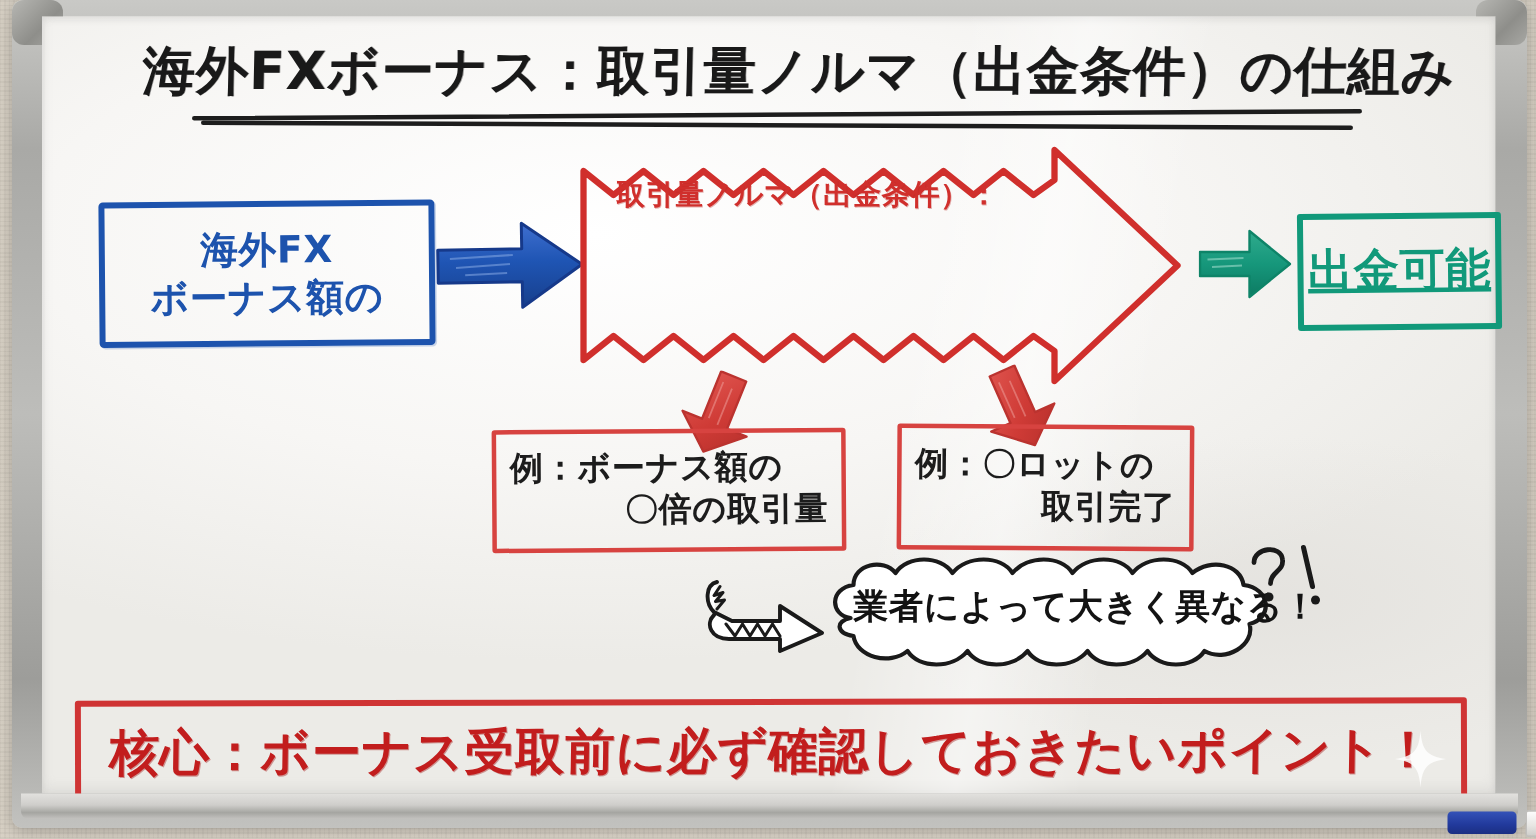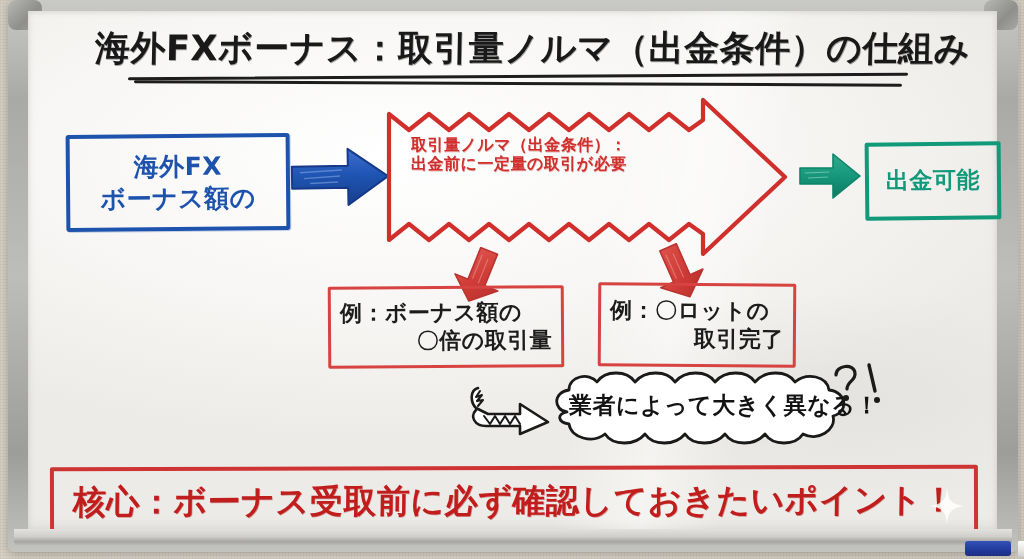--- a/index.html
+++ b/index.html
@@ -170,23 +170,23 @@
   #red-banner {
     position: absolute;
     left: 383px;
     top: 96px;
     width: 408px;
     height: 162px;
   }
   #red-banner-text {
     position: absolute;
     left: 28px;
-    top: 40px;
+    top: 23px;
     color: #d02f2c;
-    font-size: 16px;
+    font-size: 19px;
     line-height: 1.45;
     text-shadow: 0.5px 0.5px 0 rgba(180,40,38,0.35);
   }
 
   
   #green-arrow {
     position: absolute;
     left: 799px;
     top: 152px;
     width: 62px;
@@ -200,21 +200,22 @@
     height: 70px;
     border: 4px solid #11997a;
     border-radius: 2px;
     transform: rotate(-0.6deg);
     display: flex;
     align-items: center;
     justify-content: center;
   }
   #green-box-text {
     color: #11997a;
-    font-size: 23px;
+    font-size: 30px;
+    text-decoration: underline;
   }
 
   
   .down-arrow { position: absolute; }
   #down-arrow-left  { left: 452px; top: 247px; width: 54px; height: 58px; }
   #down-arrow-right { left: 652px; top: 243px; width: 54px; height: 58px; }
 
   
   .example-box {
     position: absolute;
@@ -349,21 +350,20 @@
                L320,158
                L402,81
                L320,4
                L320,24
                L306,34 L286,18 L266,34 L246,18 L226,34 L206,18
                L186,34 L166,18 L146,34 L126,18 L106,34 L86,18
                L66,34 L46,18 L26,34 Z" fill="none" stroke="#d02f2c" stroke-width="4.2" stroke-linejoin="round" stroke-linecap="round"></path>
     </svg>
     <div id="red-banner-text">
       <div class="hand">取引量ノルマ（出金条件）：</div>
-      <div class="hand">出金前に一定量の取引が必要</div>
     </div>
   </div>
 
   <svg id="green-arrow" viewBox="0 0 62 48">
     <defs>
       <linearGradient id="greengrad" x1="0" y1="0" x2="0" y2="1">
         <stop offset="0%" stop-color="#2fab8d"></stop>
         <stop offset="50%" stop-color="#16977b"></stop>
         <stop offset="100%" stop-color="#0d7a62"></stop>
       </linearGradient>

